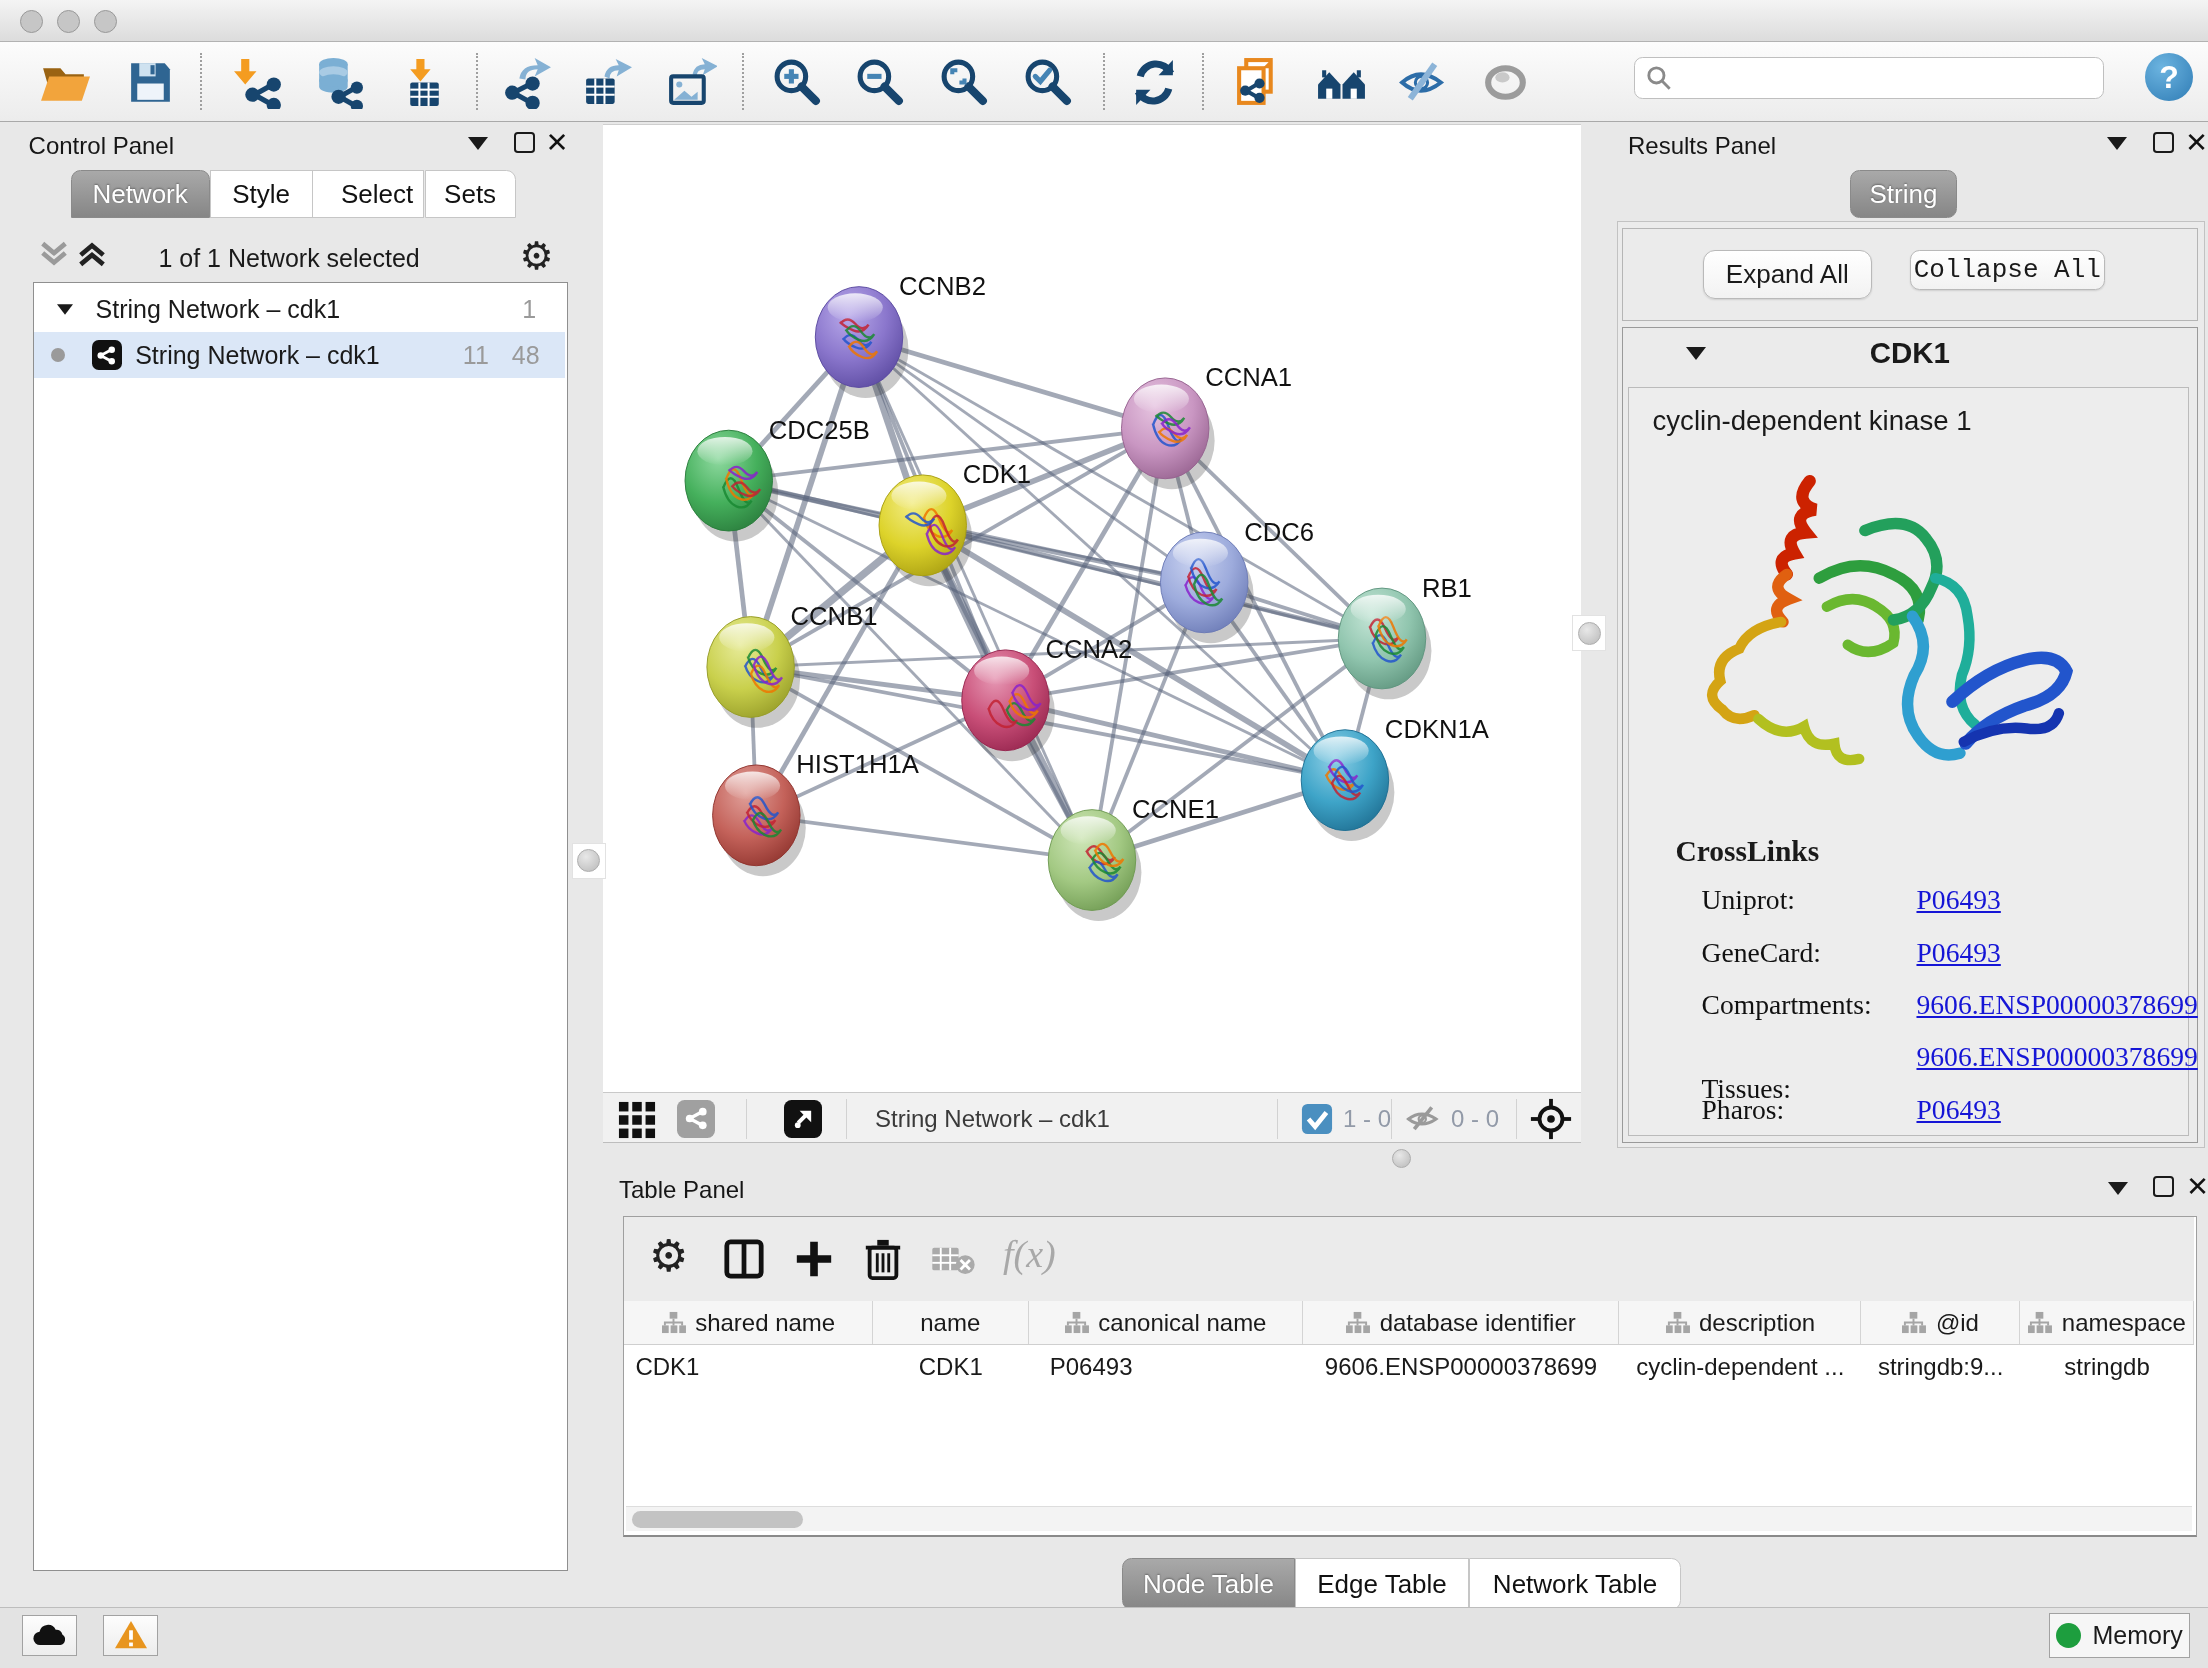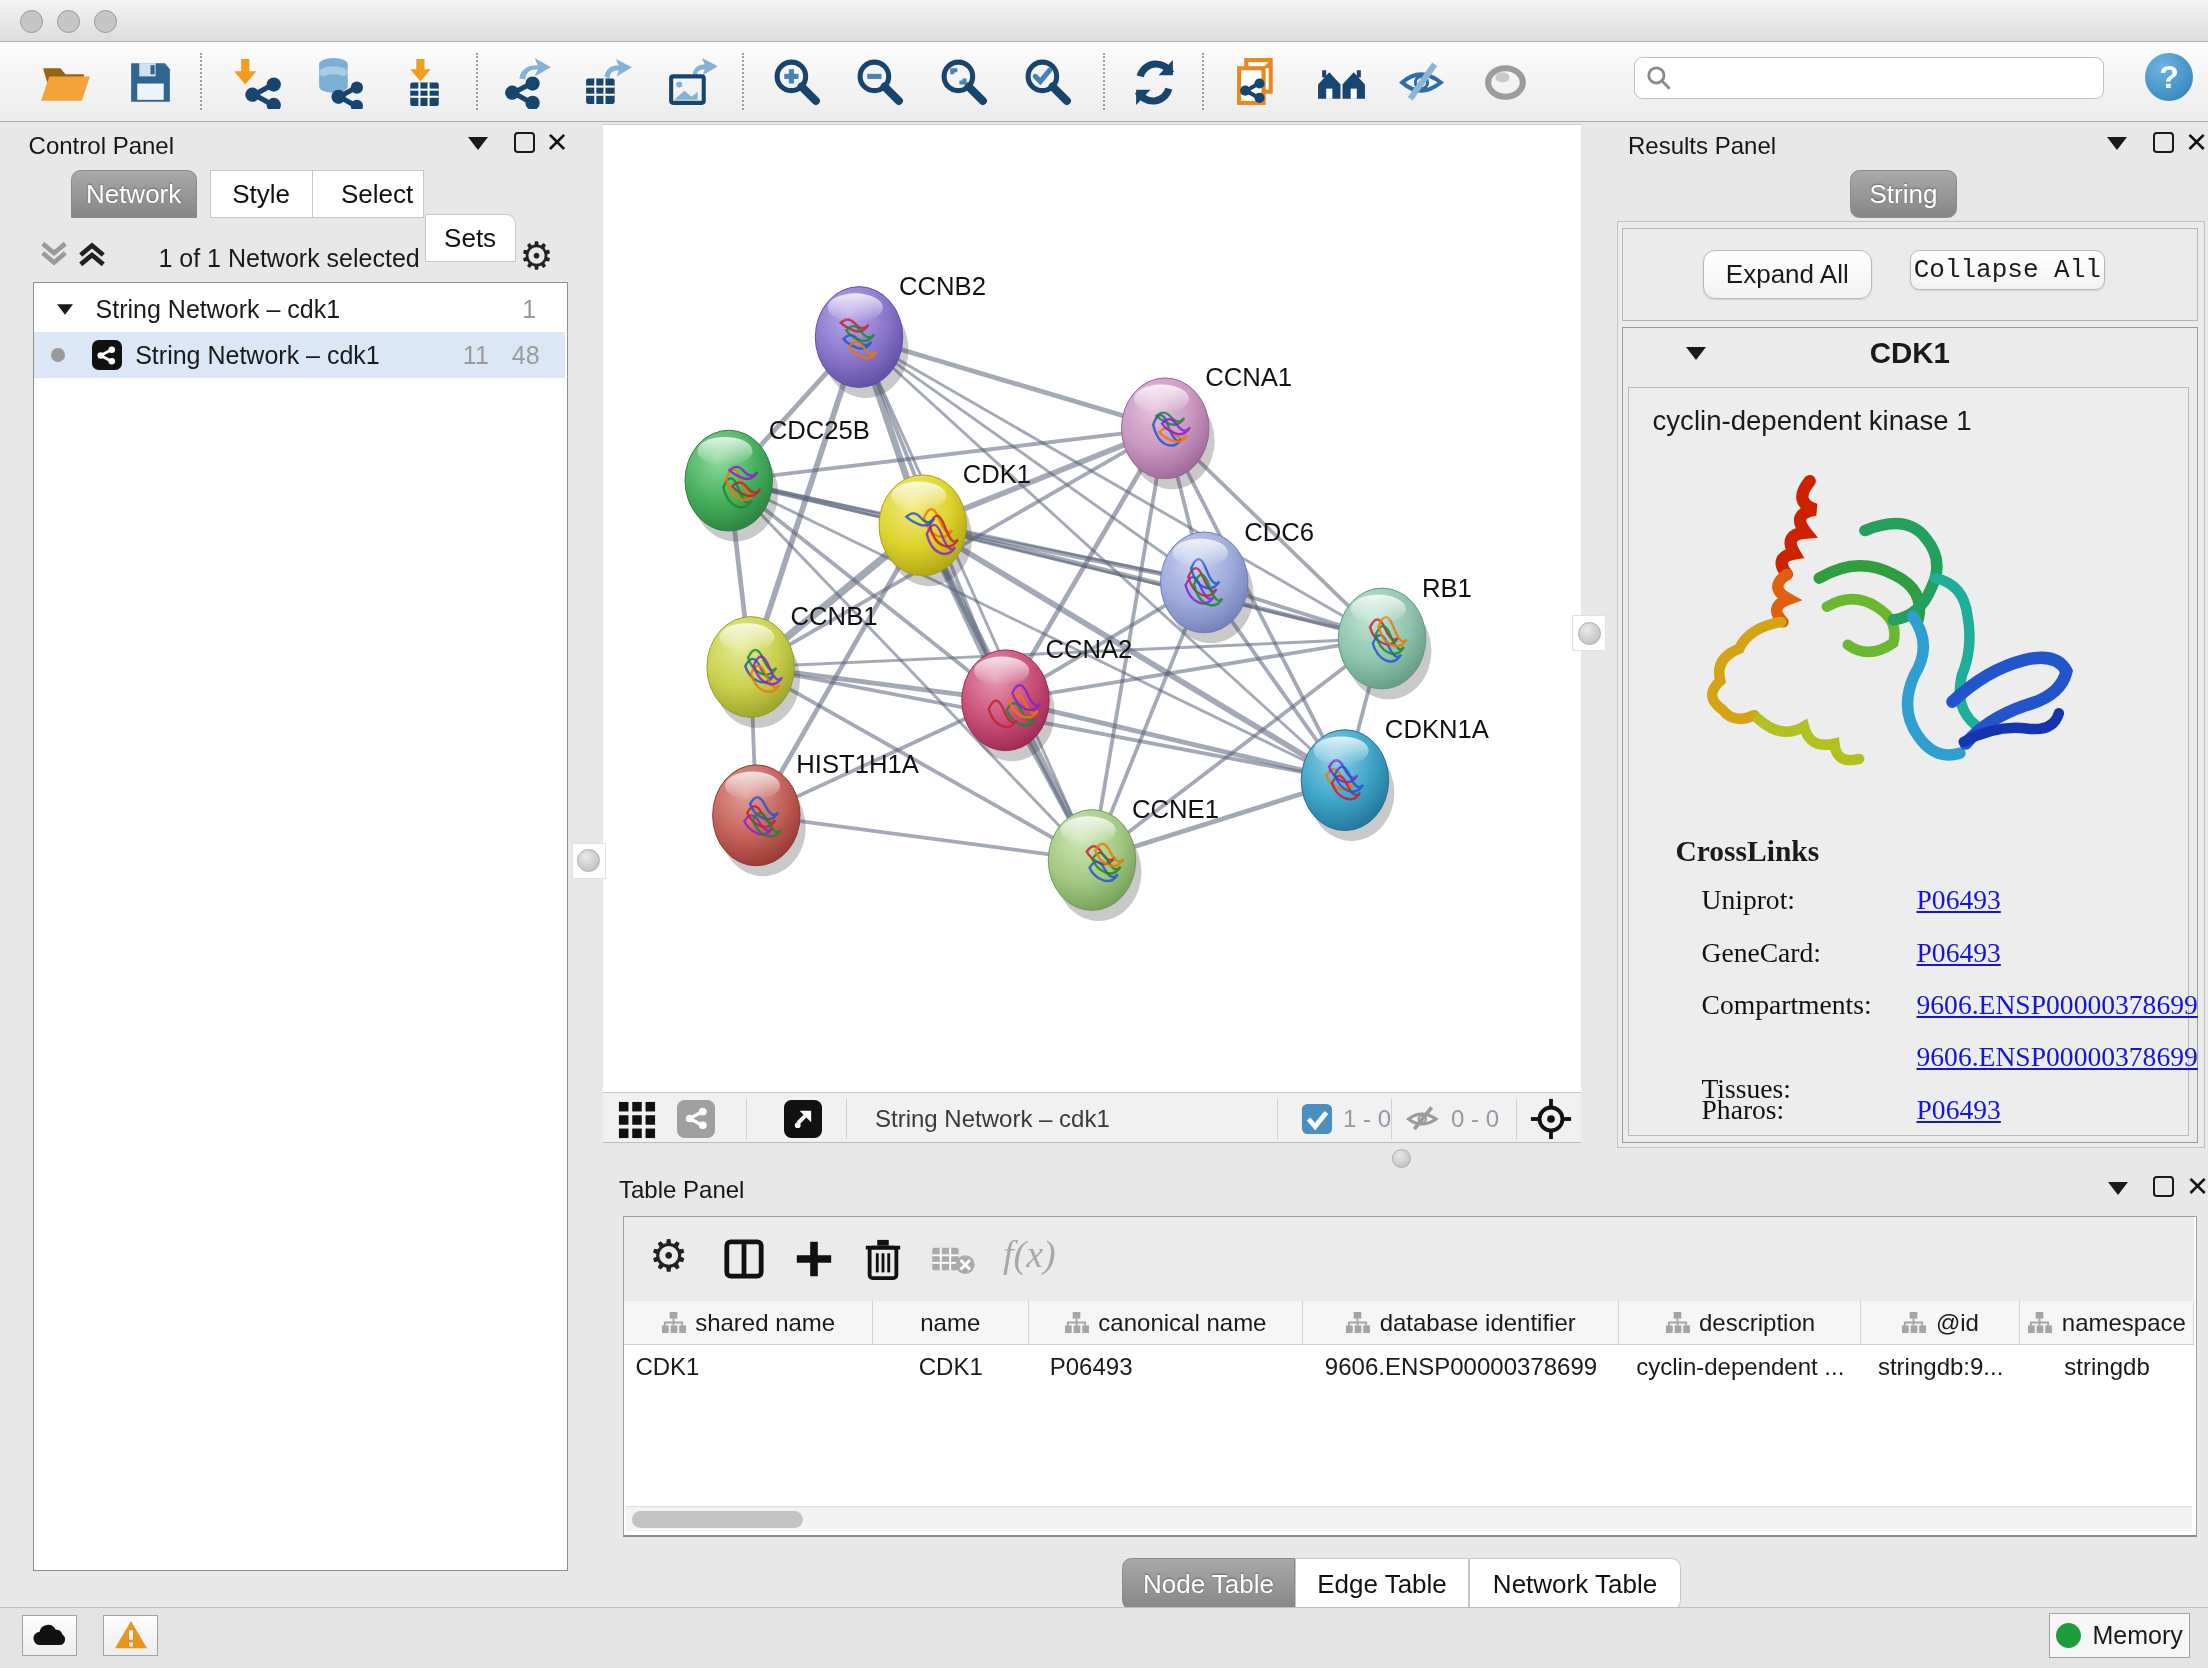--- a/index.html
+++ b/index.html
@@ -20,21 +20,21 @@
   .helpbtn { left:2145px; top:11.4px; width:48px; height:48px; border-radius:50%; background:radial-gradient(circle at 35% 30%, #6cb4e0, #2f7cb5); color:#fff; font-size:32px; font-weight:bold; display:flex; align-items:center; justify-content:center; }
 
   
   .panel-title { font-size:24px; color:#161616; }
   .mini-caret { width:0; height:0; border-left:10.5px solid transparent; border-right:10.5px solid transparent; border-top:13.3px solid #1a1a1a; }
   .mini-float { width:21px; height:21px; border:2.9px solid #1a1a1a; border-radius:3.8px; }
   .mini-close { font-size:27.6px; font-weight:bold; color:#111; line-height:21px; }
 
   .tab { height:48px; display:flex; align-items:center; justify-content:center; font-size:26px; background:#fff; border:1px solid #c6c6c6; color:#111; }
   .tab.sel { background:linear-gradient(#a9a9a9,#868686); color:#fff; text-shadow:0 -1px 1.9px rgba(0,0,0,.35); border-color:#8a8a8a; }
-  .tab.last { border-radius:0 9.5px 0 0;margin-top:44px; }
+  .tab.last { border-radius:0 9.5px 0 0; }
   .tab.round { border-radius:9.5px 9.5px 0 0; }
   .tab.round-b { border-radius:7.6px; }
 
   
   .tree-box { left:25px; top:282px; width:535px; height:1289px; background:#fff; border:1.9px solid #8f8f8f; }
   .tree-row { left:0; width:531px; height:46px; display:flex; align-items:center; font-size:25px; }
   .tree-row.sel { background:#dbe7f7; }
   .count { color:#9a9a9a; font-size:25px; }
   .share-sq { width:30px; height:30px; border-radius:6.7px; background:#111; display:flex; align-items:center; justify-content:center; }
 
@@ -264,21 +264,21 @@
   </div>
   <div class="abs helpbtn">?</div>
 </div>
 
 <div class="abs" style="left:7.6px; top:124px; width:563px; height:1465px;">
   <span class="abs panel-title" style="left:21px; top:7.6px;">Control Panel</span>
   <span class="abs mini-caret" style="left:460px; top:13.3px;"></span>
   <span class="abs mini-float" style="left:506px; top:7.6px;"></span>
   <span class="abs mini-close" style="left:538px; top:7.6px;">✕</span>
 
-  <div class="abs tab sel round" style="left:63px; top:46px; width:126px;">Network</div>
+  <div class="abs tab sel round" style="left:63px; top:46px; width:139px;">Network</div>
   <div class="abs tab" style="left:202px; top:46px; width:103px;">Style</div>
   <div class="abs tab" style="left:304px; top:46px; width:112px;padding-left:19px;">Select</div>
   <div class="abs tab last" style="left:417px; top:46px; width:91px;">Sets</div>
 
   <svg class="abs" style="left:27px; top:114px;" width="38" height="32" viewBox="0 0 40 34">
       <g fill="none" stroke="#9a9a9a" stroke-width="5">
         <path d="M8 6 l12 10 12 -10"></path>
         <path d="M8 16 l12 10 12 -10"></path>
       </g>
     </svg>

